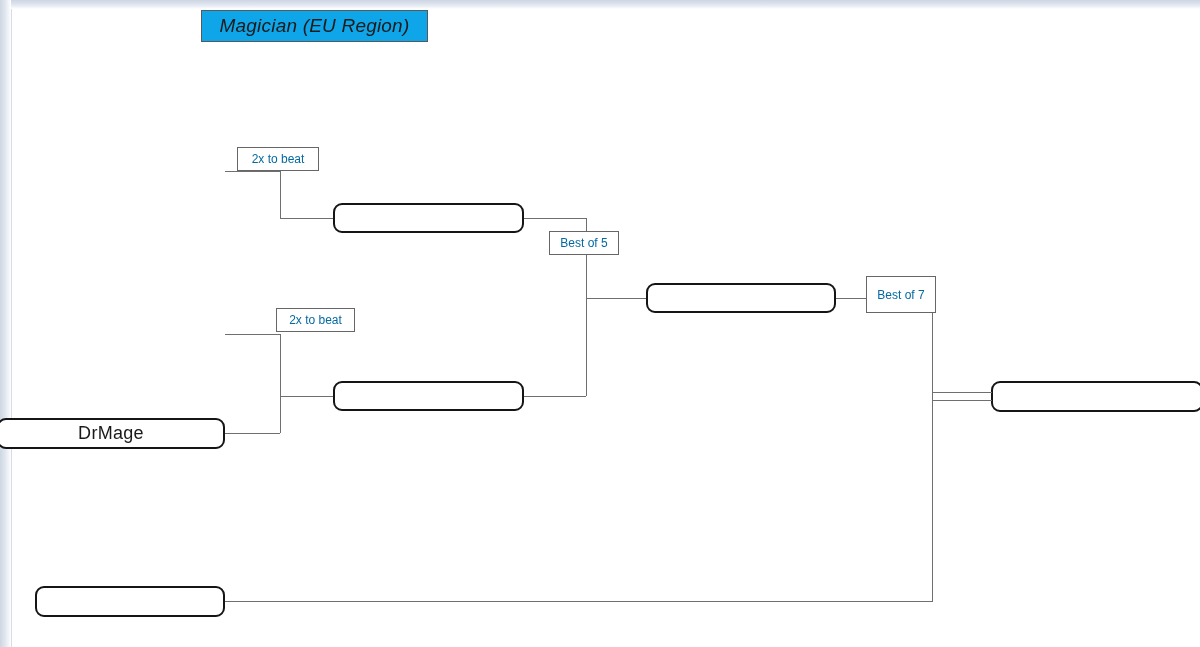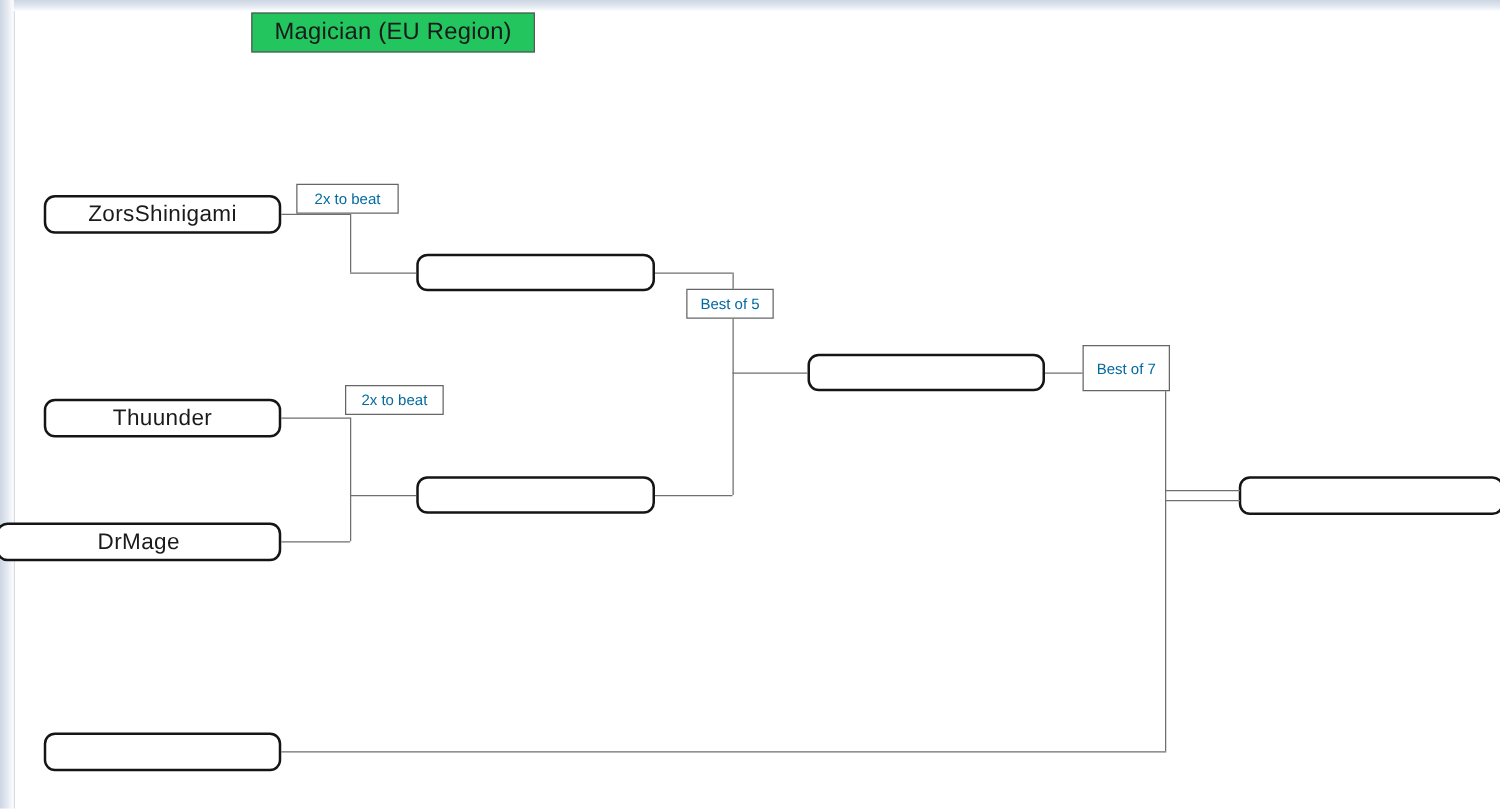--- a/index.html
+++ b/index.html
@@ -44,26 +44,27 @@
   }
 
   
   .layer { position: absolute; left: 0; top: 0; width: 1200px; height: 647px; }
 
   
   .title-box {
     position: absolute;
     box-sizing: border-box;
     border: 1px solid #595959;
-    background: #22c55e;
+    background: #0ea5e9;
     display: flex;
     align-items: center;
     justify-content: center;
     color: #1a1a1a;
     letter-spacing: .2px;
+    font-style: italic;
   }
 
   
   .slot {
     position: absolute;
     box-sizing: border-box;
     border: 2.2px solid #151515;
     border-radius: 9px;
     background: #ffffff;
     display: flex;
@@ -130,23 +131,21 @@
     <div class="hline" style="left:836px; top:298px; width:96px;"></div>
     <div class="vline" style="left:932px; top:298px; height:303px;"></div>
     <div class="hline" style="left:225px; top:601px; width:708px;"></div>
 
     <div class="hline" style="left:932px; top:392px; width:60px;"></div>
     <div class="hline" style="left:932px; top:400px; width:60px;"></div>
   </div>
 
   <div class="title-box" style="left:201px; top:10px; width:227px; height:32px; font-size:19px;">Magician (EU Region)</div>
 
-  <div class="slot" style="left:35px; top:156px; width:190px; height:31px; font-size:18px;">ZorsShinigami</div>
 
-  <div class="slot" style="left:35px; top:319px; width:190px; height:31px; font-size:18px;">Thuunder</div>
 
   <div class="slot" style="left:-3px; top:418px; width:228px; height:31px; font-size:18px;">DrMage</div>
 
   <div class="slot" style="left:35px; top:586px; width:190px; height:31px; font-size:18px;"></div>
 
   <div class="rule-box" style="left:237px; top:147px; width:82px; height:24px; font-size:12px;">2x to beat</div>
 
   <div class="rule-box" style="left:276px; top:308px; width:79px; height:24px; font-size:12px;">2x to beat</div>
 
   <div class="rule-box" style="left:549px; top:195px; width:70px; height:24px; font-size:12px;margin-top:36px;">Best of 5</div>

